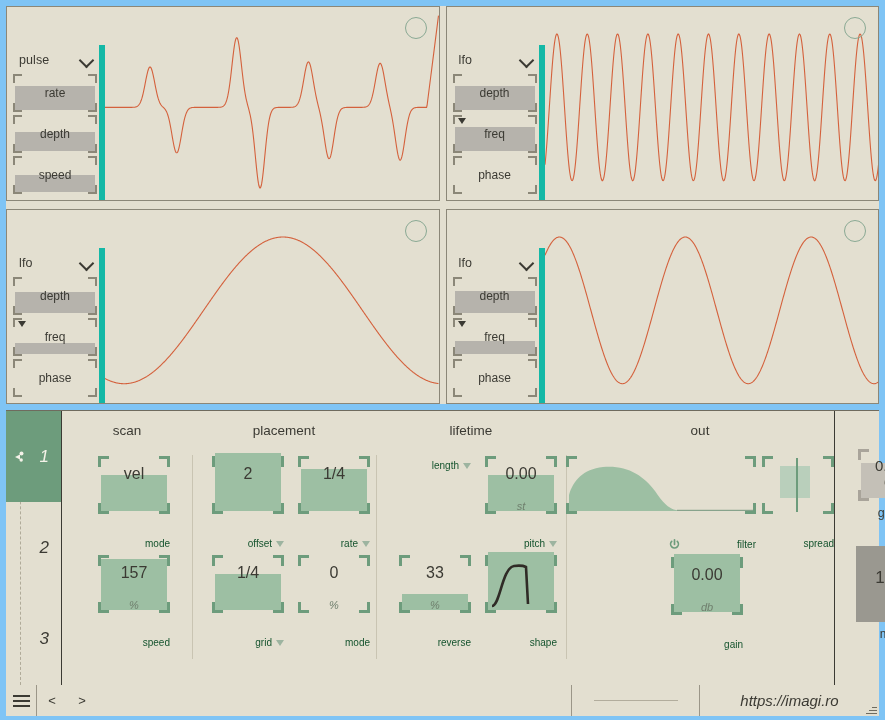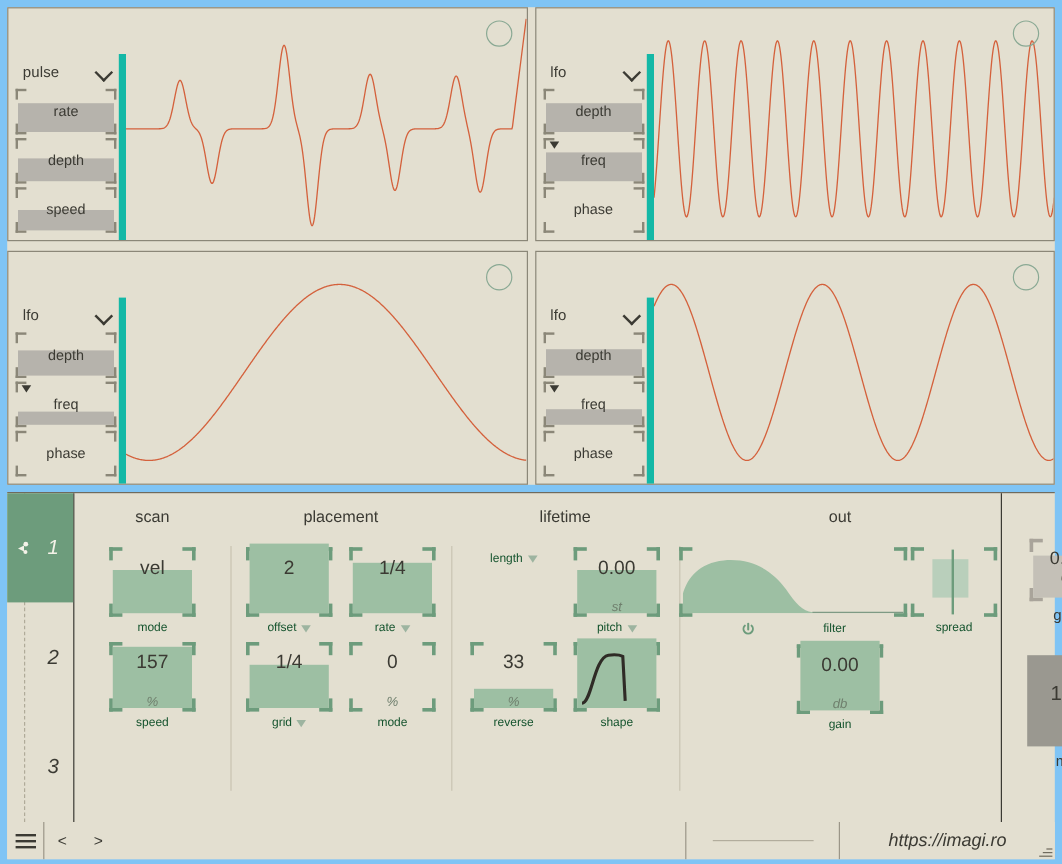--- a/index.html
+++ b/index.html
@@ -199,21 +199,22 @@
     color: #3b3a33;
     margin-bottom: 18px;
   }
   .group-rows { display: flex; flex-direction: column; gap: 6px; }
   .row { display: flex; justify-content: center; }
 
   .cell {
     width: 86px;
     display: flex;
     flex-direction: column;
-    align-items: center;
+    align-items: flex-end;
+    gap: 20px;
   }
   .cell-box {
     position: relative;
     width: 72px; height: 58px;
   }
   .cell-box .bk {
     position: absolute;
     width: 11px; height: 11px;
     border-color: #6d9c7c;
     border-style: solid;

